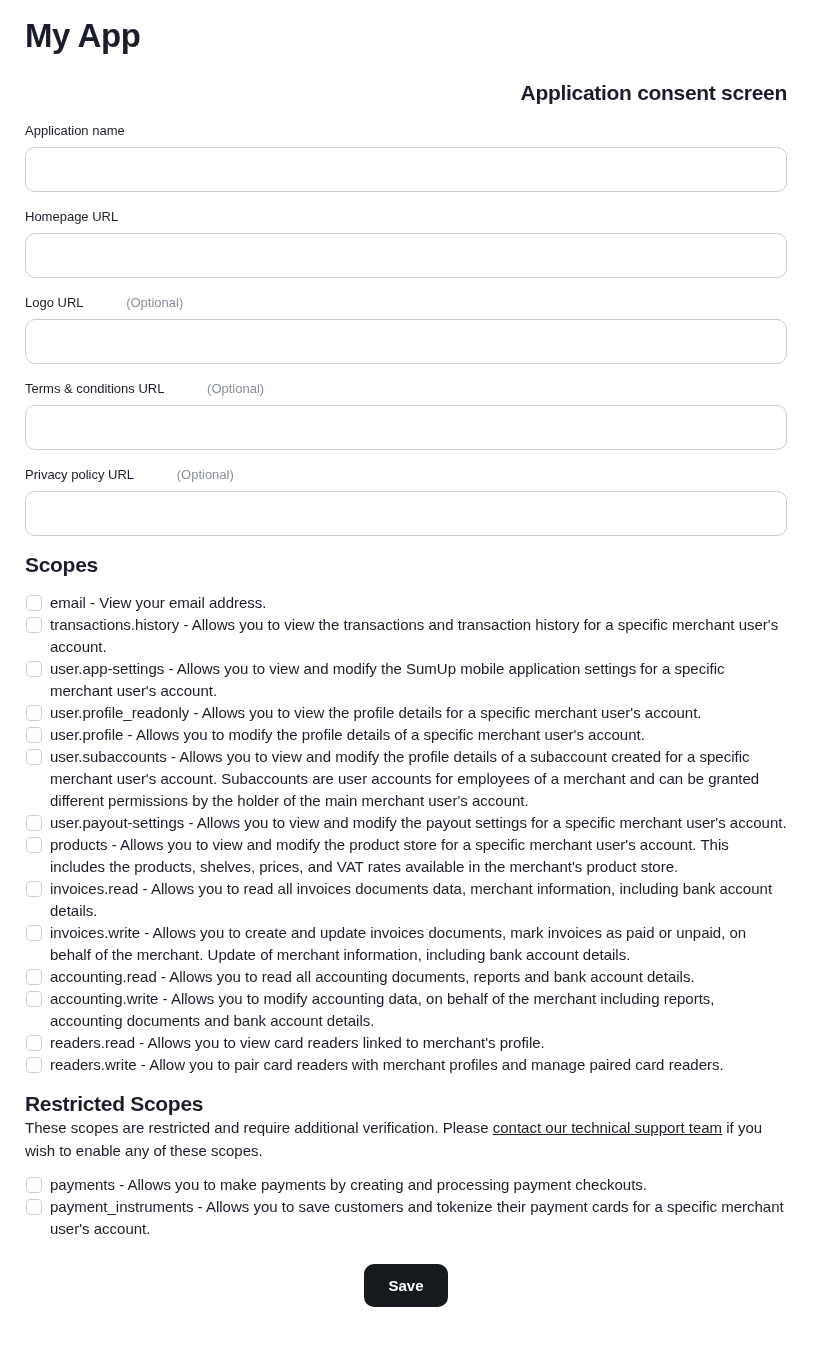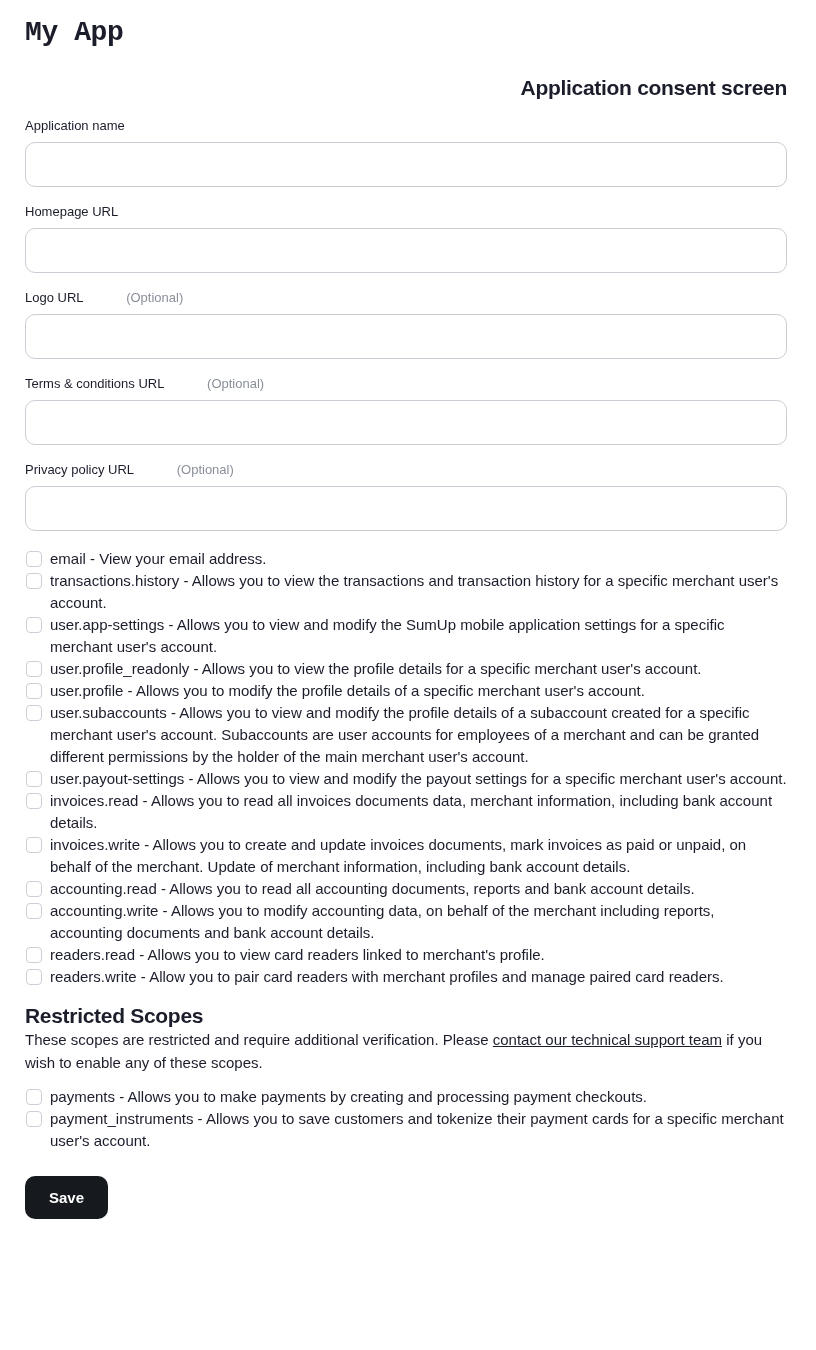--- a/index.html
+++ b/index.html
@@ -15,26 +15,25 @@
     font-family:"Liberation Sans","DejaVu Sans",sans-serif;
     color:var(--text);
     width:816px;
   }
   .page{
     width:816px;
     min-height:1350px;
     padding:18px 29px 24px 25px;
   }
   h1.page-title{
-    font-size:28px;
+    font-size:33px;
     font-weight:700;
     letter-spacing:-0.4px;
     margin:0 0 27px 0;
     line-height:1.1;
-    font-family:Liberation Mono, monospace;
   }
   h2.section-title{
     font-size:21px;
     font-weight:700;
     letter-spacing:-0.3px;
     margin:0;
     line-height:1.15;
   }
   h2.consent{margin-bottom:18px;text-align:right;}
   h2.scopes{margin-top:16px;margin-bottom:14px;}
@@ -84,21 +83,21 @@
     margin:0 0 12px 0;
     max-width:745px;
   }
   .note a{
     color:var(--text);
     text-decoration:underline;
     cursor:pointer;
   }
   .actions{
     display:flex;
-    justify-content:flex-start;
+    justify-content:center;
     margin-top:24px;
   }
   .save-btn{
     background:var(--btn-bg);
     color:var(--btn-text);
     border:none;
     border-radius:10px;
     min-width:79px;
     height:43px;
     padding:0 24px;
@@ -133,20 +132,21 @@
       <div class="field">
         <label>Terms &amp; conditions URL<span class="optional"> (Optional)</span></label>
         <input type="text" style="">
       </div>
       <div class="field">
         <label>Privacy policy URL<span class="optional"> (Optional)</span></label>
         <input type="text" style="">
       </div>
     </div>
 
+  <h2 class="section-title scopes">Scopes</h2>
 
   <div id="scopes-list">
       <div class="scope-row">
         <span class="checkbox" role="checkbox" aria-checked="false"></span>
         <span class="scope-label">email - View your email address.</span>
       </div>
       <div class="scope-row">
         <span class="checkbox" role="checkbox" aria-checked="false"></span>
         <span class="scope-label">transactions.history - Allows you to view the transactions and transaction history for a specific merchant user's account.</span>
       </div>
@@ -162,20 +162,24 @@
         <span class="checkbox" role="checkbox" aria-checked="false"></span>
         <span class="scope-label">user.profile - Allows you to modify the profile details of a specific merchant user's account.</span>
       </div>
       <div class="scope-row">
         <span class="checkbox" role="checkbox" aria-checked="false"></span>
         <span class="scope-label">user.subaccounts - Allows you to view and modify the profile details of a subaccount created for a specific merchant user's account. Subaccounts are user accounts for employees of a merchant and can be granted different permissions by the holder of the main merchant user's account.</span>
       </div>
       <div class="scope-row">
         <span class="checkbox" role="checkbox" aria-checked="false"></span>
         <span class="scope-label">user.payout-settings - Allows you to view and modify the payout settings for a specific merchant user's account.</span>
+      </div>
+      <div class="scope-row">
+        <span class="checkbox" role="checkbox" aria-checked="false"></span>
+        <span class="scope-label">products - Allows you to view and modify the product store for a specific merchant user's account. This includes the products, shelves, prices, and VAT rates available in the merchant's product store.</span>
       </div>
       <div class="scope-row">
         <span class="checkbox" role="checkbox" aria-checked="false"></span>
         <span class="scope-label">invoices.read - Allows you to read all invoices documents data, merchant information, including bank account details.</span>
       </div>
       <div class="scope-row">
         <span class="checkbox" role="checkbox" aria-checked="false"></span>
         <span class="scope-label">invoices.write - Allows you to create and update invoices documents, mark invoices as paid or unpaid, on behalf of the merchant. Update of merchant information, including bank account details.</span>
       </div>
       <div class="scope-row">

